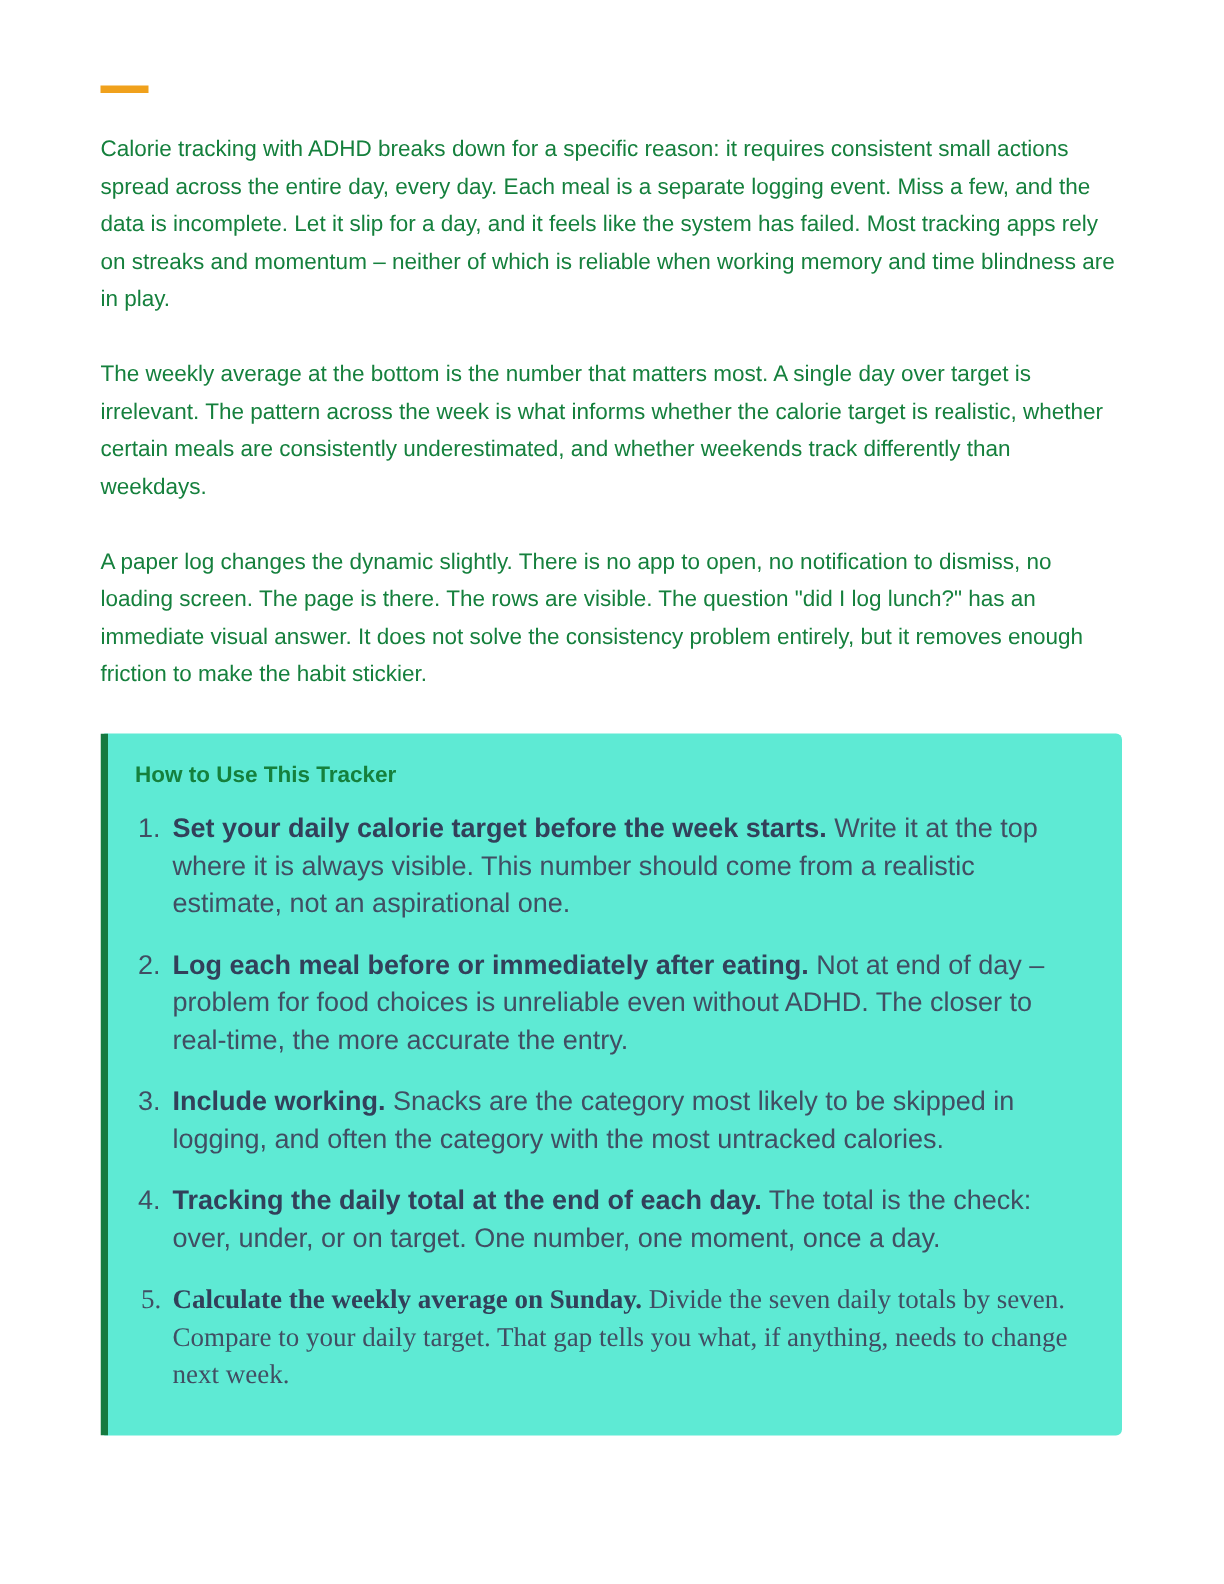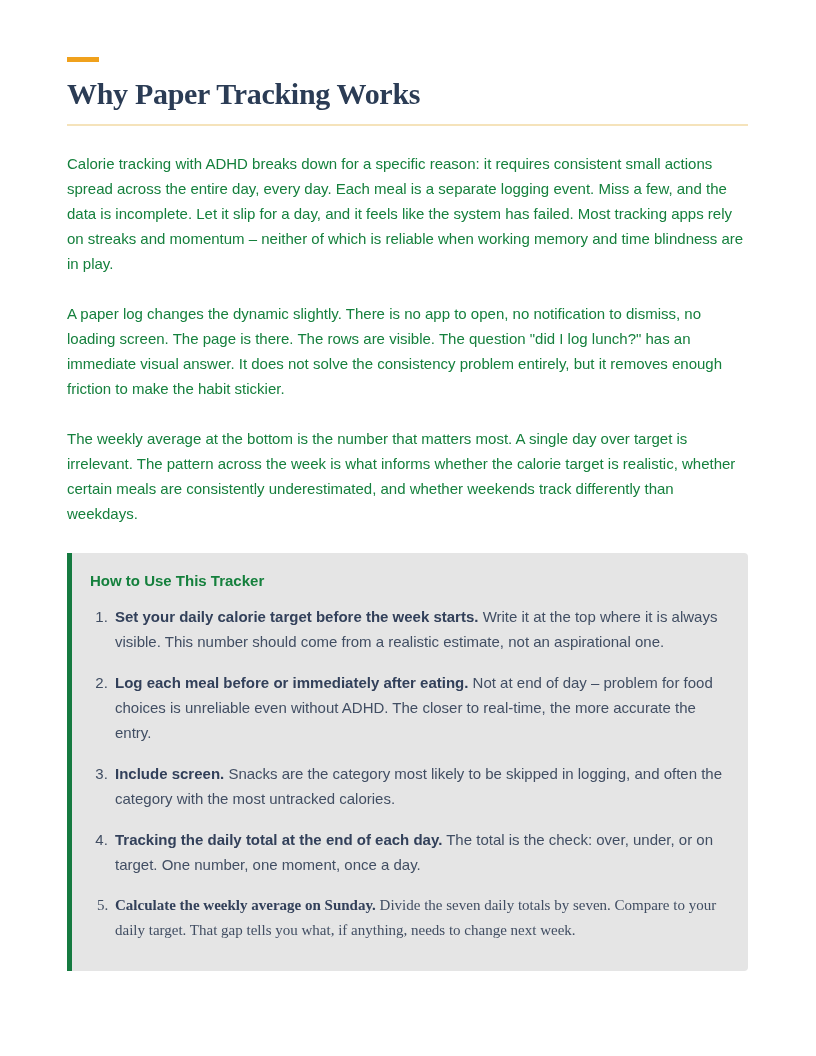--- a/index.html
+++ b/index.html
@@ -36,68 +36,67 @@
     border-bottom: 2px solid #F5E3BB;
   }
   .body-copy p {
     margin-top: 25px;
     font-size: 15px;
     line-height: 25px;
     color: #15803d;
   }
   .callout {
     margin-top: 27px;
-    background: #e5e5e5;
+    background: #5eead4;
     border-left: 5px solid #157A40;
     border-radius: 0 4px 4px 0;
     padding: 19px 24px 28px 18px;
   }
   .callout-heading {
     font-size: 15px;
     font-weight: 700;
     color: #15803D;
   }
   .callout ol {
     margin-top: 15px;
     padding-left: 22px;
     list-style: decimal;
   }
   .callout ol li {
-    font-size: 15px;
+    font-size: 18px;
     line-height: 25px;
     color: #414E63;
     margin-bottom: 16px;
     padding-left: 3px;
   }
   .callout ol li:last-child { margin-bottom: 0; font-family: Liberation Serif, serif; }
   .callout ol li::marker { color: #414E63; }
   .callout ol li .lead {
     font-weight: 700;
     color: #32405A;
   }
 </style>
 </head>
 <body>
 
 <div class="page">
 
   <div class="accent-bar"></div>
 
-  <h1 class="page-title">Why Paper Tracking Works</h1>
 
   <div class="body-copy">
     <p>Calorie tracking with ADHD breaks down for a specific reason: it requires consistent small actions spread across the entire day, every day. Each meal is a separate logging event. Miss a few, and the data is incomplete. Let it slip for a day, and it feels like the system has failed. Most tracking apps rely on streaks and momentum – neither of which is reliable when working memory and time blindness are in play.</p>
+    <p>The weekly average at the bottom is the number that matters most. A single day over target is irrelevant. The pattern across the week is what informs whether the calorie target is realistic, whether certain meals are consistently underestimated, and whether weekends track differently than weekdays.</p>
     <p>A paper log changes the dynamic slightly. There is no app to open, no notification to dismiss, no loading screen. The page is there. The rows are visible. The question "did I log lunch?" has an immediate visual answer. It does not solve the consistency problem entirely, but it removes enough friction to make the habit stickier.</p>
-    <p>The weekly average at the bottom is the number that matters most. A single day over target is irrelevant. The pattern across the week is what informs whether the calorie target is realistic, whether certain meals are consistently underestimated, and whether weekends track differently than weekdays.</p>
   </div>
 
   <aside class="callout">
     <div class="callout-heading">How to Use This Tracker</div>
     <ol>
       <li><span class="lead">Set your daily calorie target before the week starts.</span><span> Write it at the top where it is always visible. This number should come from a realistic estimate, not an aspirational one.</span></li>
       <li><span class="lead">Log each meal before or immediately after eating.</span><span> Not at end of day – problem for food choices is unreliable even without ADHD. The closer to real-time, the more accurate the entry.</span></li>
-      <li><span class="lead">Include screen.</span><span> Snacks are the category most likely to be skipped in logging, and often the category with the most untracked calories.</span></li>
+      <li><span class="lead">Include working.</span><span> Snacks are the category most likely to be skipped in logging, and often the category with the most untracked calories.</span></li>
       <li><span class="lead">Tracking the daily total at the end of each day.</span><span> The total is the check: over, under, or on target. One number, one moment, once a day.</span></li>
       <li><span class="lead">Calculate the weekly average on Sunday.</span><span> Divide the seven daily totals by seven. Compare to your daily target. That gap tells you what, if anything, needs to change next week.</span></li>
     </ol>
   </aside>
 
 </div>
 
 </body></html>

